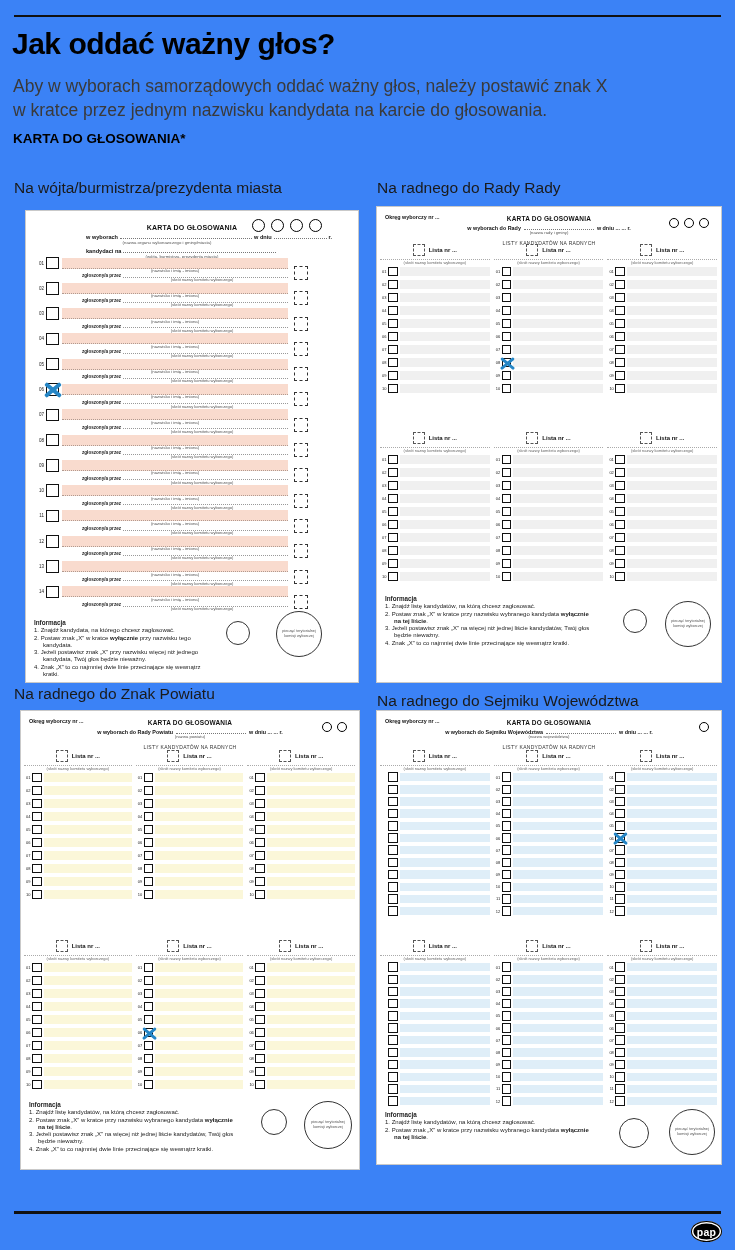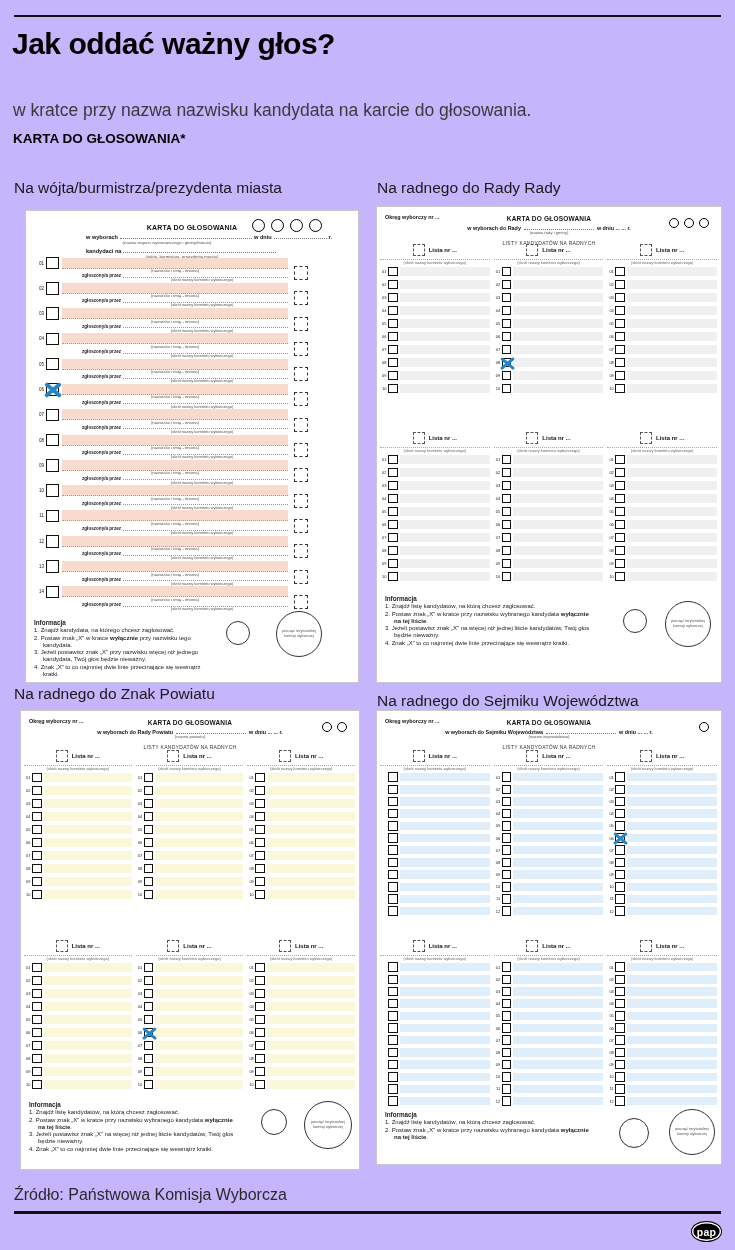--- a/index.html
+++ b/index.html
@@ -1,18 +1,18 @@
 <!DOCTYPE html>
 <html style="--xcol: #2586c6;"><head>
 <meta charset="utf-8">
 <style>
 *{margin:0;padding:0;box-sizing:border-box}
 html,body{background:#fff}
 body{font-family:"Liberation Sans","DejaVu Sans",sans-serif;color:#111}
-.page{position:relative;width:735px;height:1250px;background:#c4b5fd;overflow:hidden}
+.page{position:relative;width:735px;height:1250px;background:#3b82f6;overflow:hidden}
 
 
 .toprule{position:absolute;left:14px;right:14px;top:15px;height:2px;background:#111}
 .title{position:absolute;left:12px;top:27px;font-size:30px;font-weight:bold;letter-spacing:-0.5px;color:#000}
 .intro{position:absolute;left:13px;top:74px;font-size:17.5px;line-height:24px;color:#3a3a3a}
 .kicker{position:absolute;left:13px;top:131px;font-size:13.5px;font-weight:bold;color:#000}
 .note{position:absolute;left:13px;top:152px;font-size:13.2px;color:#2c2c2c}
 .blabel{position:absolute;font-size:15.5px;color:#1a1a1a}
 #bl0{left:14px;top:179px}
 #bl1{left:377px;top:179px}
@@ -91,21 +91,21 @@
 .fnote{position:absolute;right:13px;top:1186px;font-size:16px;color:#2a2a2a}
 .rule2{position:absolute;left:14px;right:14px;top:1211px;height:2.5px;background:#111}
 .pap{position:absolute;right:13px;top:1221px;width:31px;height:21px;border-radius:50%;background:#000;color:#fff;display:flex;align-items:center;justify-content:center;font-weight:bold;font-size:10.5px;box-shadow:inset 0 0 0 1px #000,inset 0 0 0 2.4px #fff;letter-spacing:.2px}
 </style>
 </head>
 <body>
 
 <div class="page">
   <div class="toprule"></div>
   <h1 class="title">Jak oddać ważny głos?</h1>
-  <p class="intro"><br><span>w kratce przy nazwa nazwisku kandydata na karcie do głosowania.</span></p>
+  <p class="intro"><span>Aby w wyborach samorządowych oddać ważny głos, należy postawić znak X</span><br><span>w kratce przez jednym nazwisku kandydata na karcie do głosowania.</span></p>
   <div class="kicker">KARTA DO GŁOSOWANIA*</div>
 
   <div class="blabel" id="bl0">Na wójta/burmistrza/prezydenta miasta</div>
   <div class="blabel" id="bl1">Na radnego do Rady Rady</div>
   <div class="blabel" id="bl2">Na radnego do Znak Powiatu</div>
   <div class="blabel" id="bl3">Na radnego do Sejmiku Województwa</div>
 
   <div class="card" id="card0">
       <div class="circles single">
         <span class="circ"></span>
@@ -1525,16 +1525,15 @@
         <div class="ih">Informacja</div>
         <div class="ii"><span>1. </span><span>Znajdź listę kandydatów, na którą chcesz zagłosować.</span></div>
         <div class="ii"><span>2. </span><span>Postaw znak „X” w kratce przy nazwisku wybranego kandydata </span><span class="bold">wyłącznie na tej liście</span><span>.</span></div>
       </div>
       <div class="stamp" style="left: 242px; top: 407px; width: 30px; height: 30px;"></div>
       <div class="stamp" style="left: 292px; top: 398px; width: 46px; height: 46px;">
         <span class="stxt">pieczęć terytorialnej komisji wyborczej</span>
       </div>
     </div>
 
-  <div class="src">Źródło: Państwowa Komisja Wyborcza</div>
   <div class="rule2"></div>
   <div class="pap">pap</div>
 </div>
 
 </body></html>

